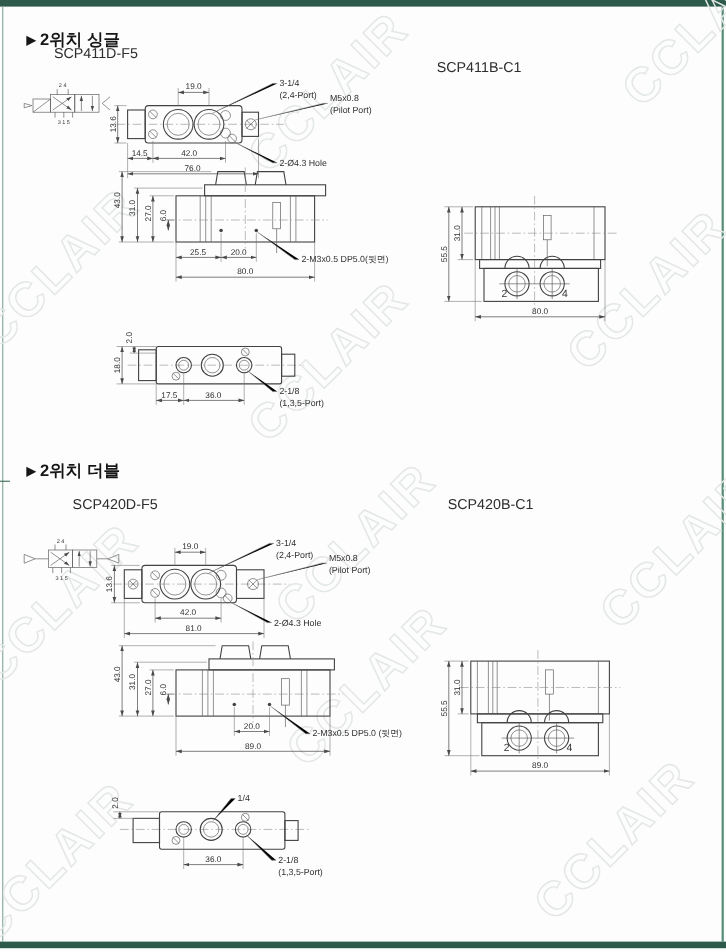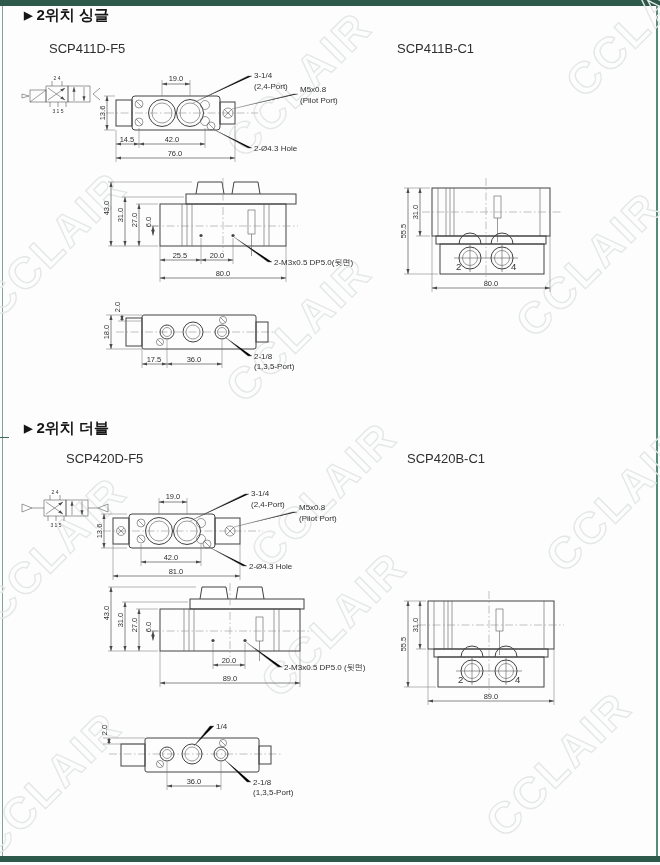--- a/index.html
+++ b/index.html
@@ -51,25 +51,25 @@
   <div class="wm" style="left:-40px;top:205px">CCLAIR</div>
   <div class="wm" style="left:495px;top:225px">CCLAIR</div>
   <div class="wm" style="left:205px;top:290px">CCLAIR</div>
   <div class="wm" style="left:-40px;top:510px">CCLAIR</div>
   <div class="wm" style="left:230px;top:455px">CCLAIR</div>
   <div class="wm" style="left:525px;top:460px">CCLAIR</div>
   <div class="wm" style="left:240px;top:585px">CCLAIR</div>
   <div class="wm" style="left:-45px;top:745px">CCLAIR</div>
   <div class="wm" style="left:465px;top:725px">CCLAIR</div>
 
-  <div class="sec-title" style="left:24px;top:6px">
+  <div class="sec-title" style="left:24px;top:27px">
     <span class="tri">▶</span><span>2위치 싱글</span>
   </div>
   <div class="model" style="left:24px;top:41px">SCP411D-F5</div>
-  <div class="model" style="left:372px;top:41px">SCP411B-C1</div>
+  <div class="model" style="left:372px;top:53px">SCP411B-C1</div>
 
   <div class="drw" style="left:14px;top:74px">
     <svg width="104" height="48" viewBox="0 0 104 48">
       <rect class="tl" x="32" y="12" width="22" height="16"></rect>
       <rect class="tl" x="54" y="12" width="22" height="16"></rect>
       <line class="tl" x1="34" y1="26" x2="51" y2="14" marker-end="url(#ar)"></line>
       <line class="tl" x1="34" y1="14" x2="51" y2="26" marker-end="url(#ar)"></line>
       <line class="tl" x1="60" y1="27" x2="60" y2="13" marker-end="url(#ar)"></line>
       <line class="tl" x1="70" y1="13" x2="70" y2="27" marker-end="url(#ar)"></line>
       <rect class="tl" x="16" y="16" width="16" height="12"></rect>
@@ -129,21 +129,21 @@
       <text class="lt" x="156" y="18">3-1/4</text>
       <text class="lt" x="156" y="29">(2,4-Port)</text>
       <polyline class="el" points="134,49 196,34 200,34"></polyline>
       <text class="lt" x="202" y="32">M5x0.8</text>
       <text class="lt" x="202" y="43">(Pilot Port)</text>
       <polyline class="el" points="115,69 150,88 154,88"></polyline>
       <text class="lt" x="156" y="91">2-Ø4.3 Hole</text>
     </svg>
   </div>
 
-  <div class="drw" style="left:98px;top:178px">
+  <div class="drw" style="left:98px;top:152px">
     <svg width="290" height="118" viewBox="0 0 290 118">
       <path class="ol" d="M98,16 L100,4 L124,4 L126,16"></path>
       <path class="ol" d="M134,16 L136,4 L160,4 L162,16"></path>
       <rect class="ol" x="88" y="16" width="110" height="10"></rect>
       <rect class="ol" x="62" y="26" width="126" height="42"></rect>
       <line class="tl" x1="84" y1="26" x2="84" y2="68"></line>
       <line class="tl" x1="89" y1="26" x2="89" y2="68"></line>
       <line class="tl" x1="94" y1="26" x2="94" y2="68"></line>
       <line class="tl" x1="166" y1="26" x2="166" y2="68"></line>
       <line class="tl" x1="171" y1="26" x2="171" y2="68"></line>

